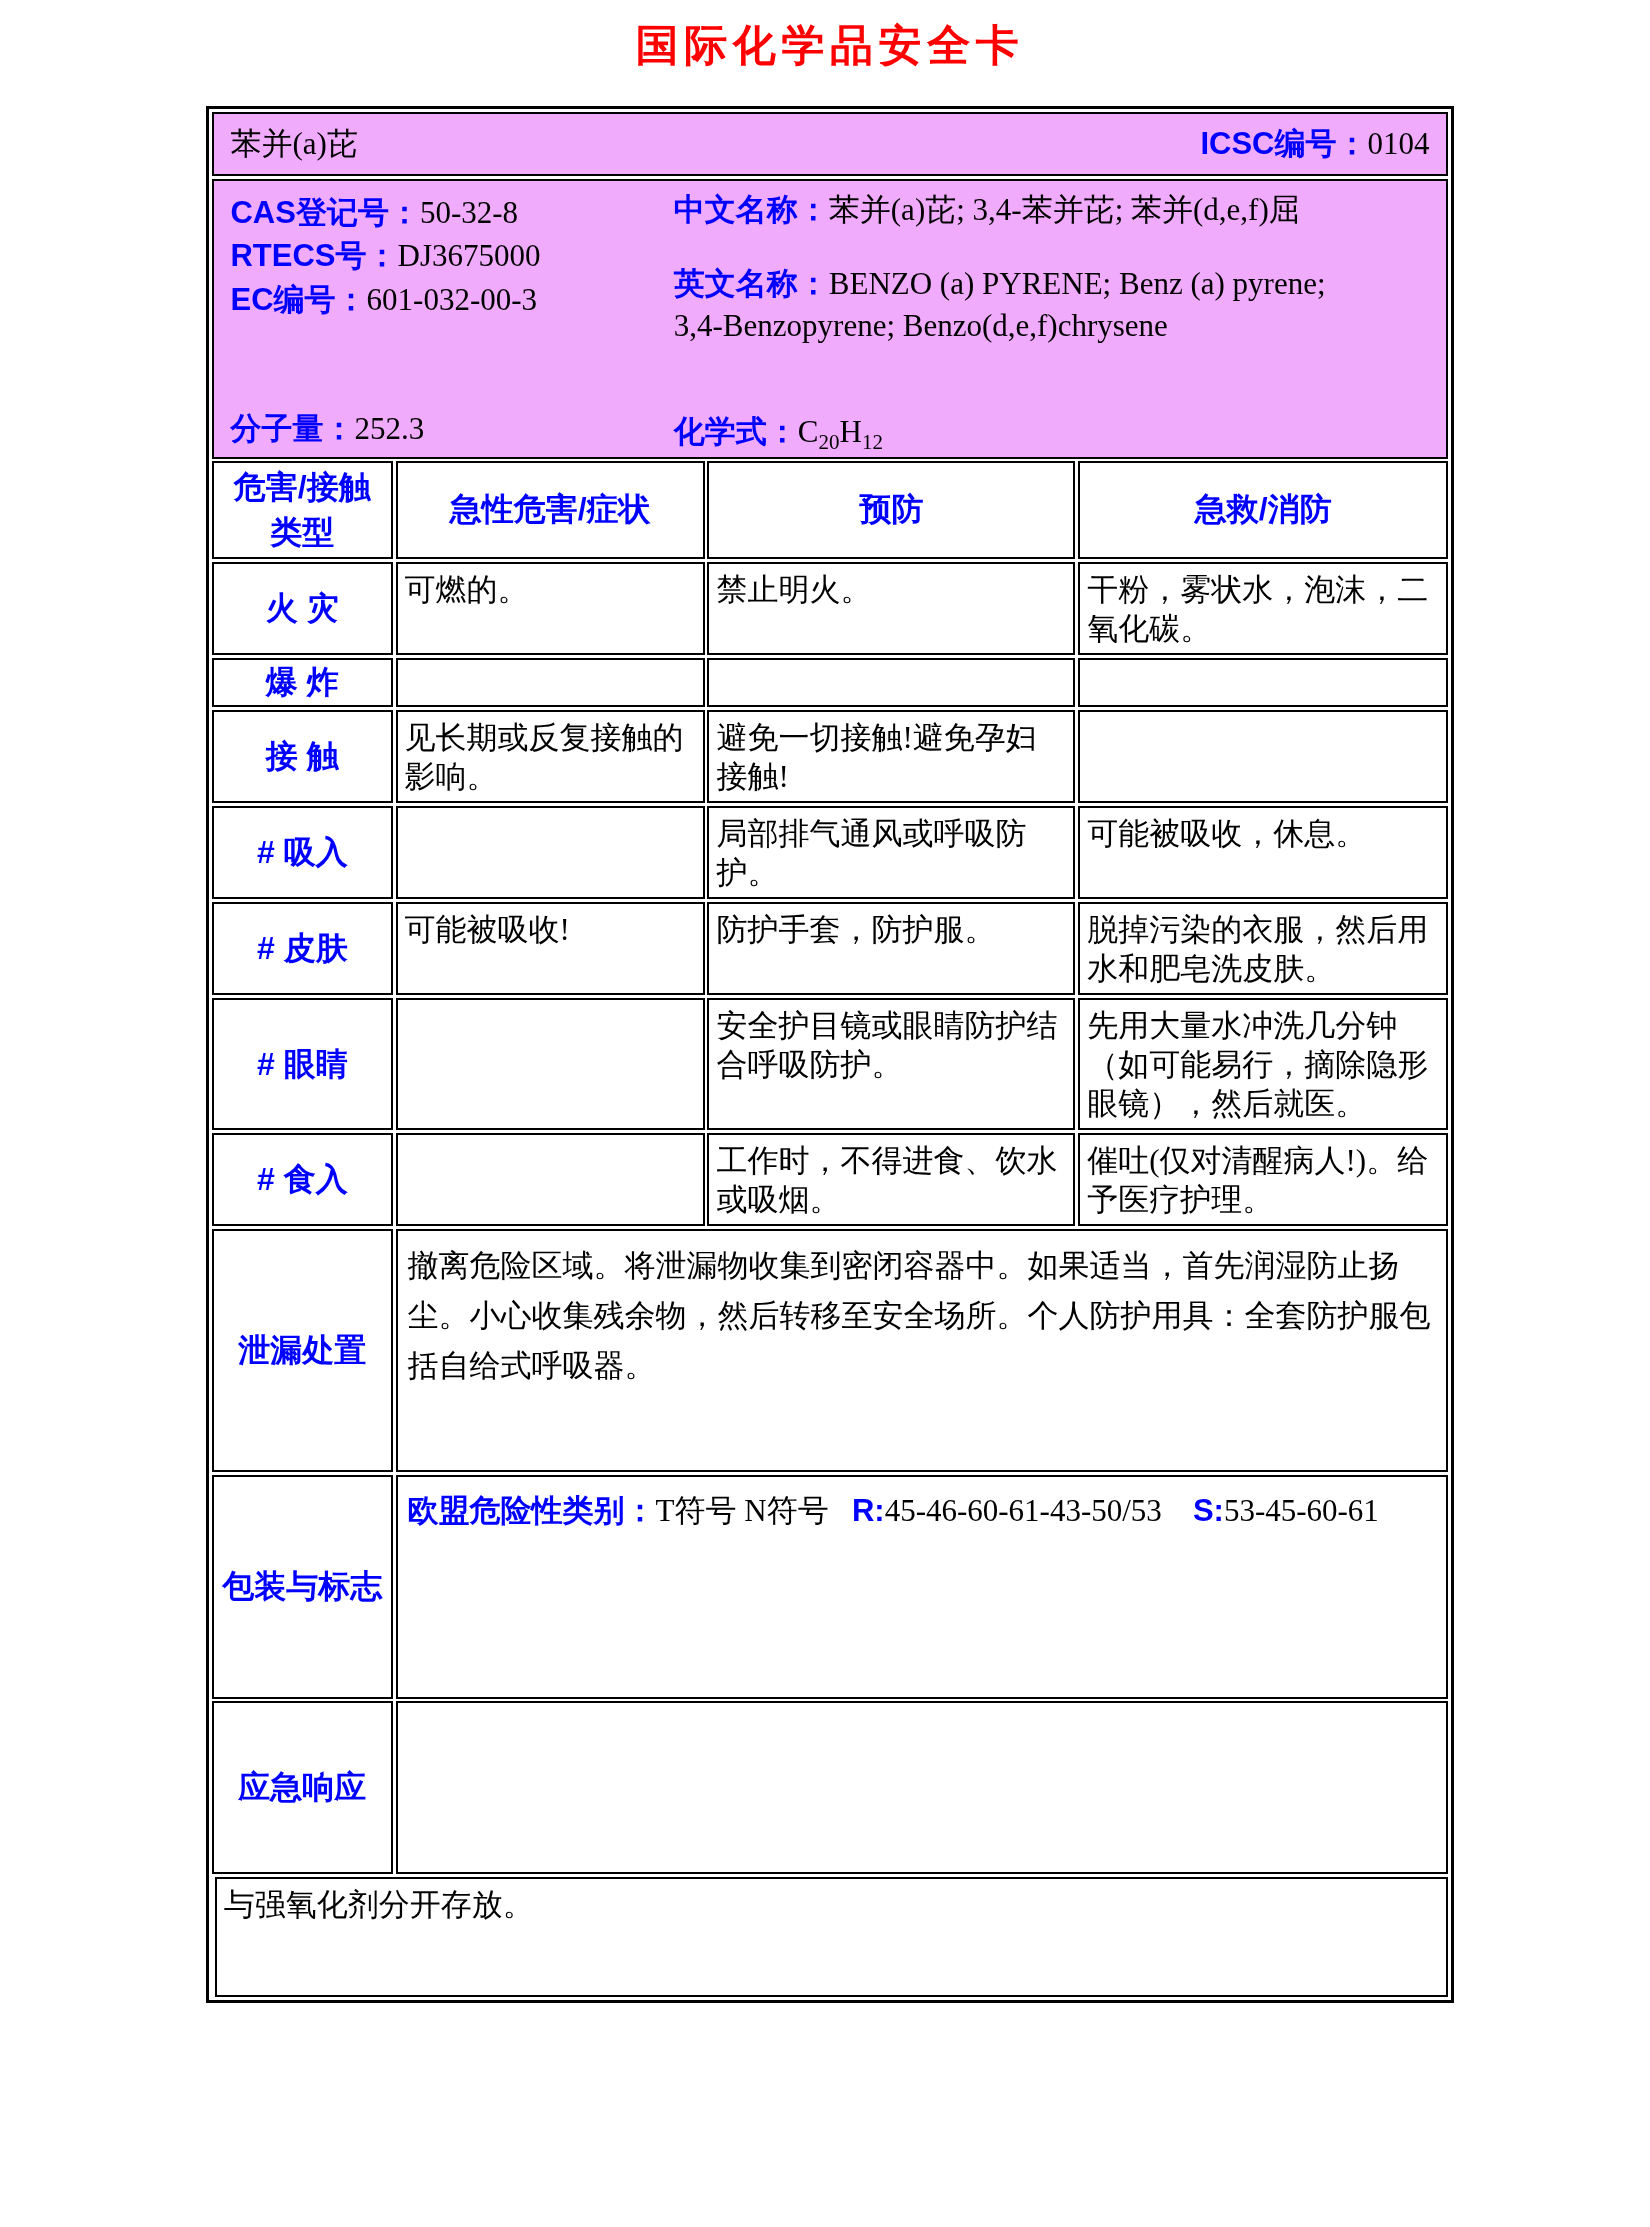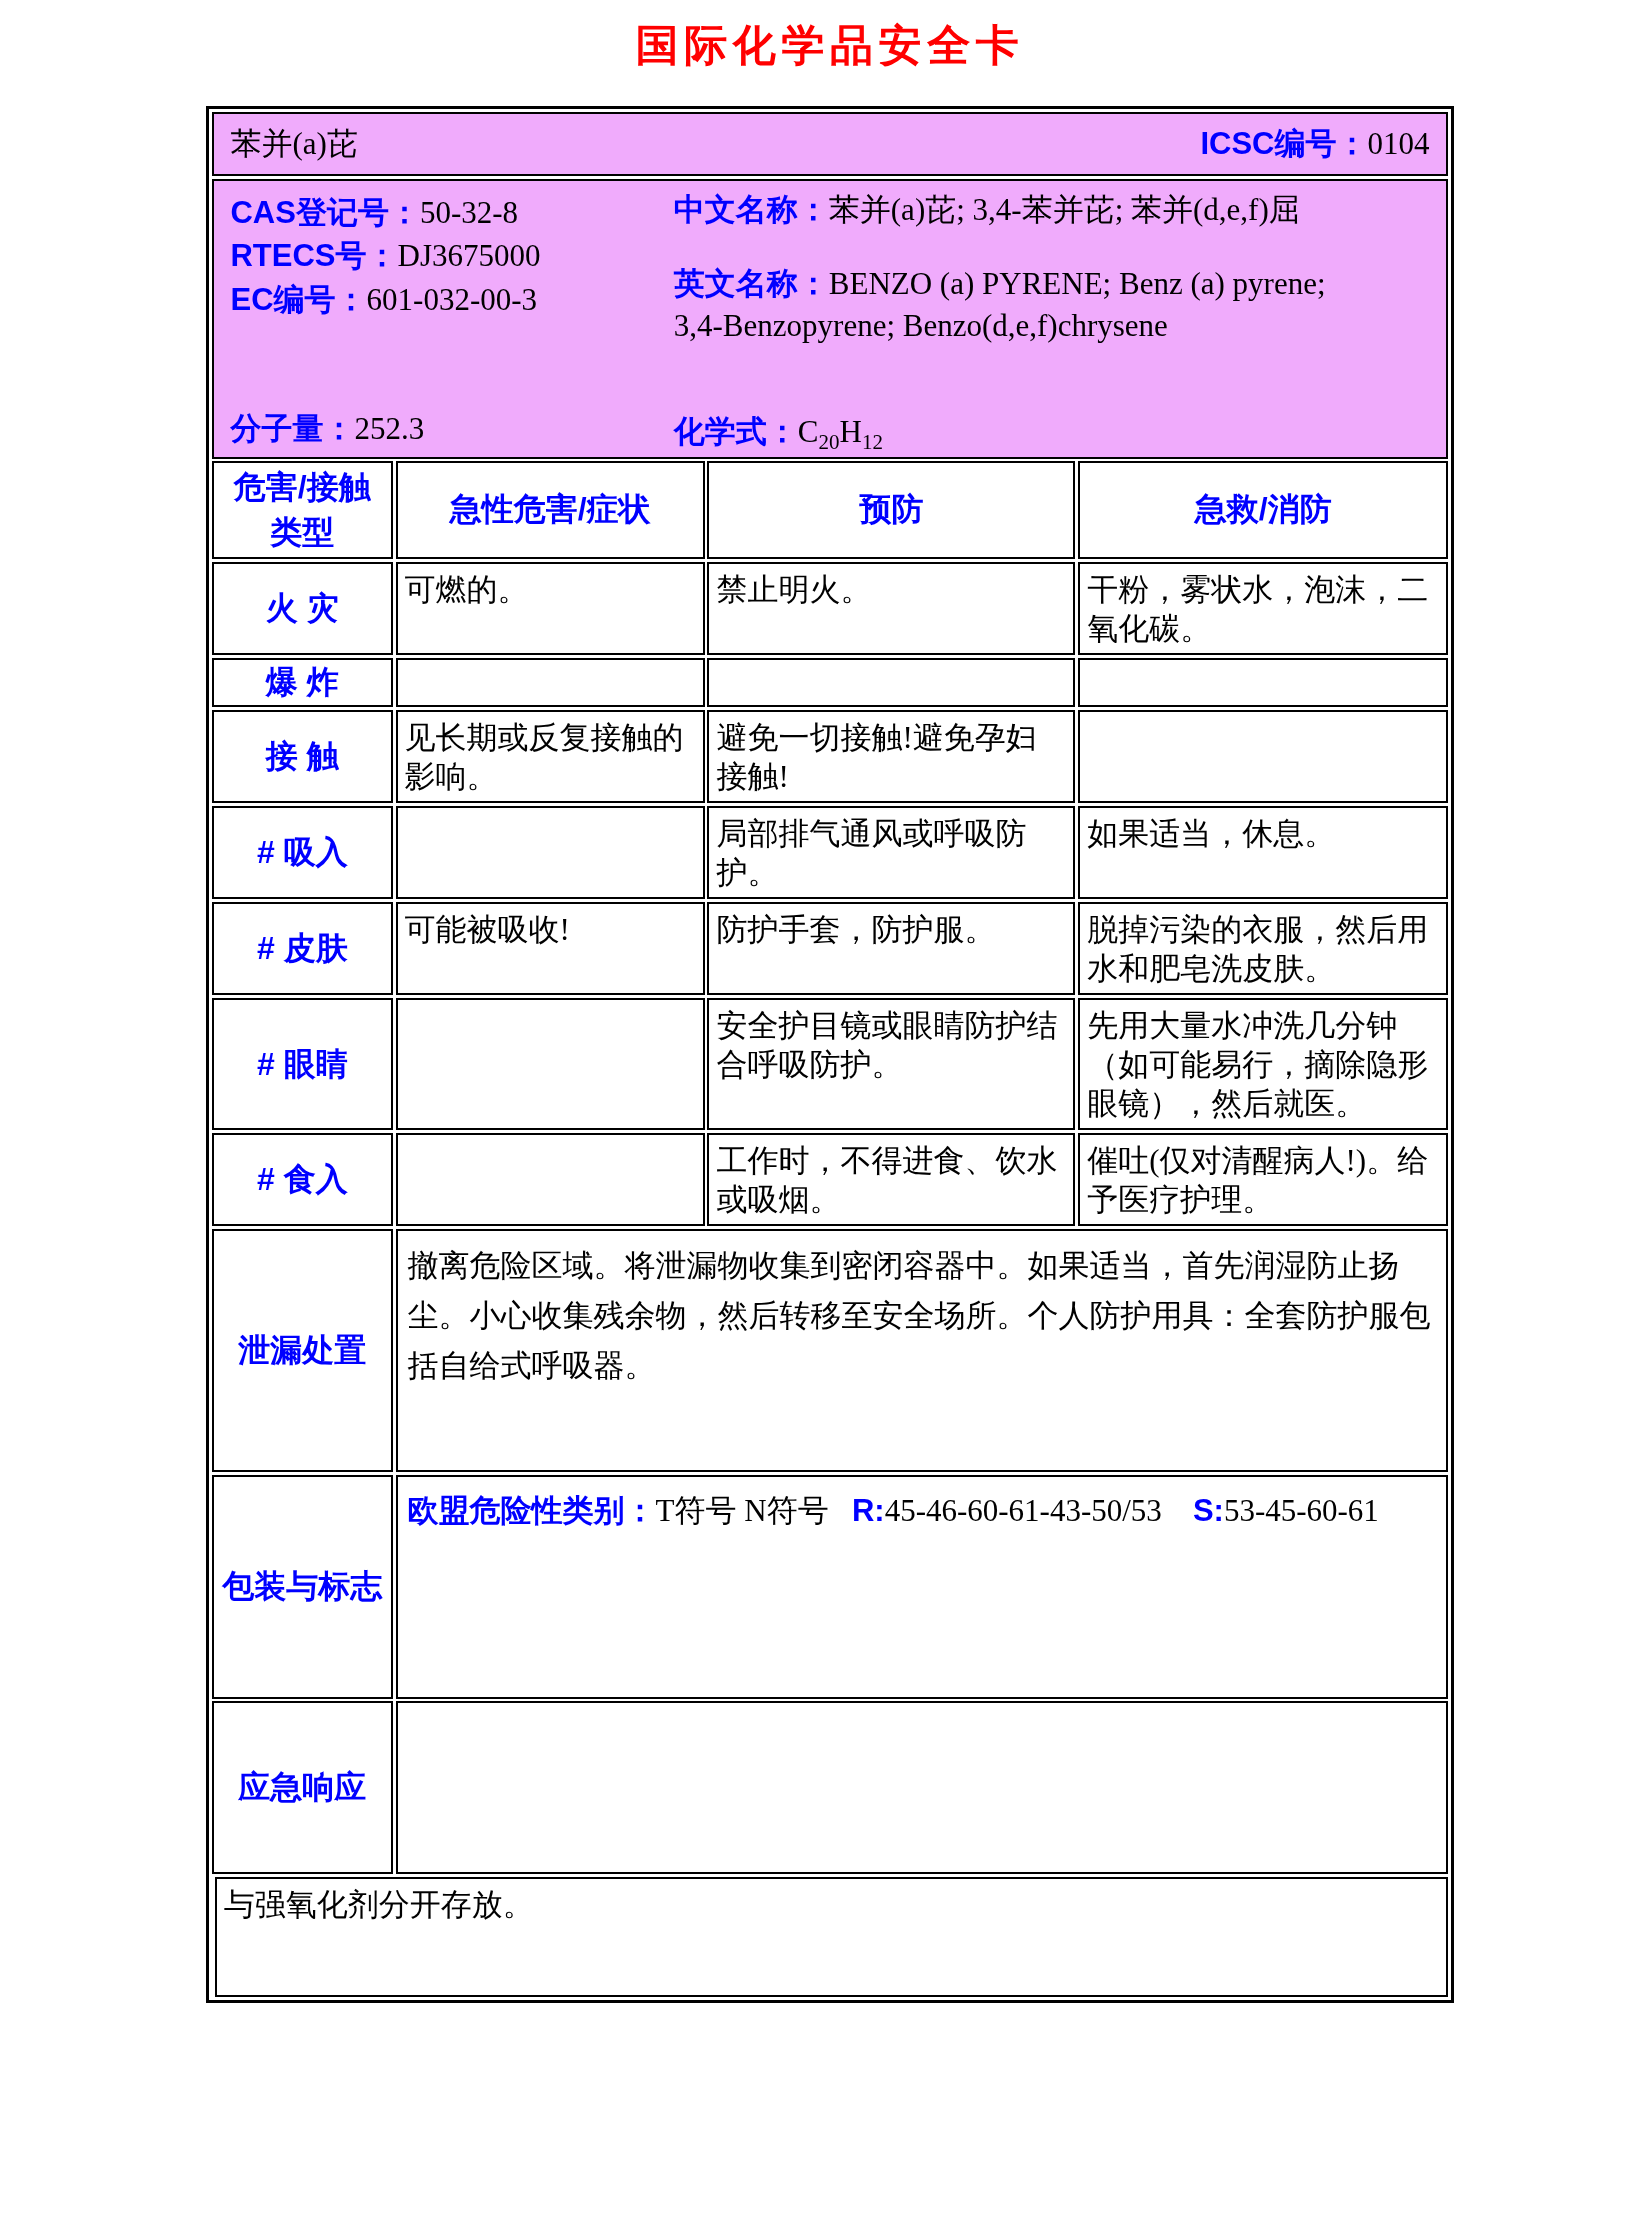--- a/index.html
+++ b/index.html
@@ -154,21 +154,21 @@
       <div class="tcell c1">接 触</div>
       <div class="tcell c2 content">见长期或反复接触的影响。</div>
       <div class="tcell c3 content">避免一切接触!避免孕妇接触!</div>
       <div class="tcell c4 content"></div>
     </div>
 
     <div class="trow rh-inh mt">
       <div class="tcell c1"># 吸入</div>
       <div class="tcell c2 content"></div>
       <div class="tcell c3 content">局部排气通风或呼吸防护。</div>
-      <div class="tcell c4 content">如果适当，休息。</div>
+      <div class="tcell c4 content">可能被吸收，休息。</div>
     </div>
 
     <div class="trow rh-skin mt">
       <div class="tcell c1"># 皮肤</div>
       <div class="tcell c2 content">可能被吸收!</div>
       <div class="tcell c3 content">防护手套，防护服。</div>
       <div class="tcell c4 content">脱掉污染的衣服，然后用水和肥皂洗皮肤。</div>
     </div>
 
     <div class="trow rh-eye mt">

